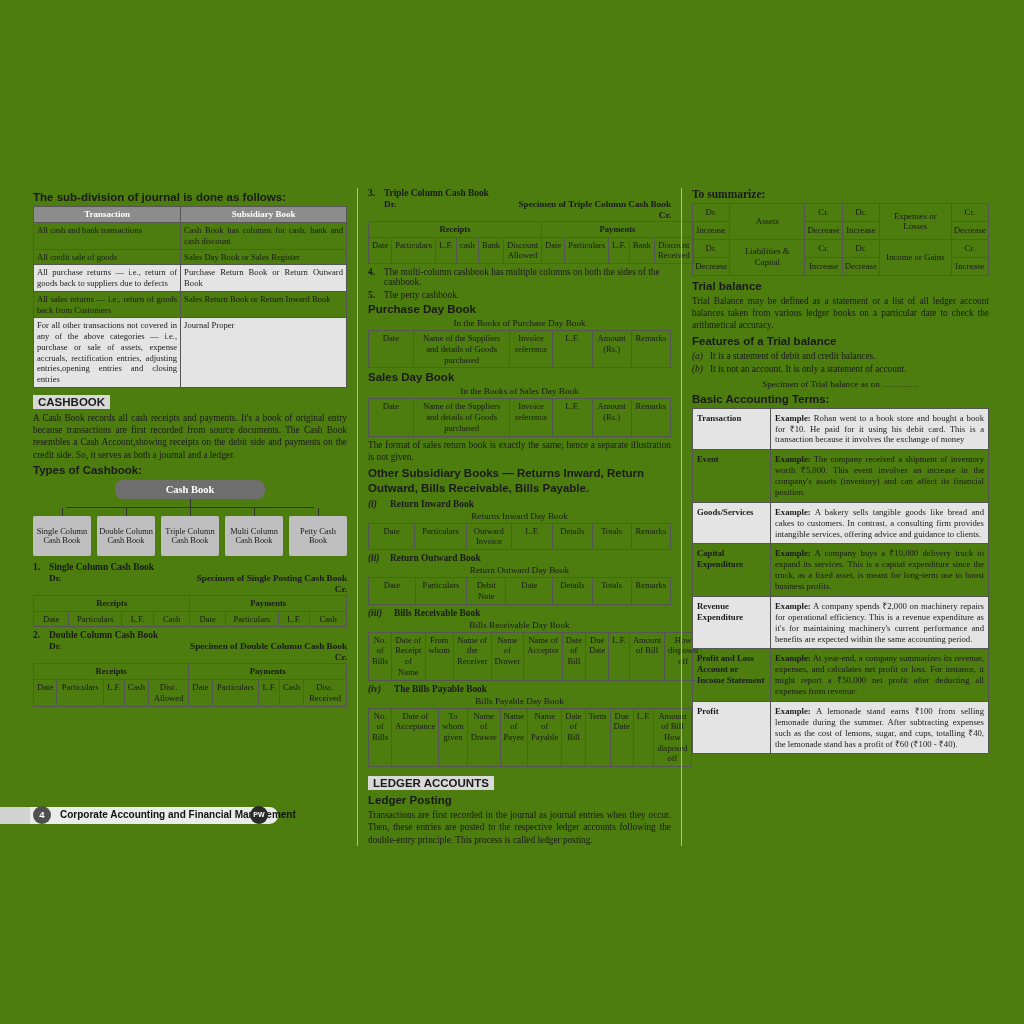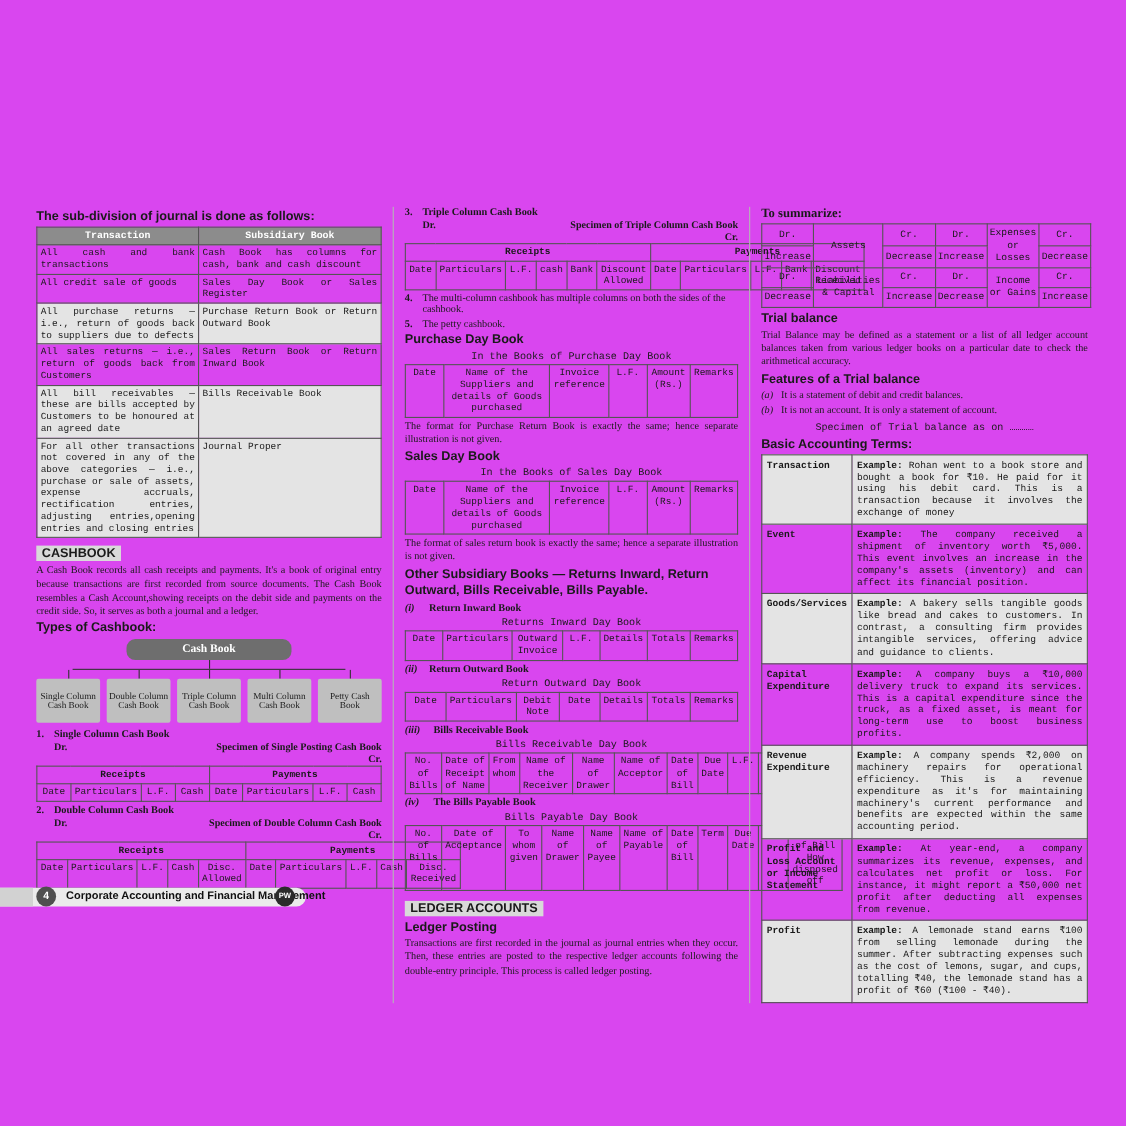--- a/index.html
+++ b/index.html
@@ -1,42 +1,42 @@
 <!DOCTYPE html>
 <html><head>
 <meta charset="utf-8">
 <style>
   * { margin:0; padding:0; box-sizing:border-box; }
   html,body { width:1024px; height:1024px; background:#ffffff; overflow:hidden; }
   body { font-family:"Liberation Serif", serif; color:#1a1a1a; }
-  .page { position:absolute; left:0; top:0; width:1024px; height:1024px; background:#d946ef; }
+  .page { position:absolute; left:0; top:0; width:1024px; height:1024px; background:#4d7c0f; }
 
   .content { position:absolute; left:33px; top:188px; width:972px; display:flex; }
   .col { width:324px; padding-right:10px; }
   .col + .col { border-left:1px solid #b5b5b5; padding-left:10px; }
 
   .h-sans { font-family:"Liberation Sans", sans-serif; font-weight:bold; font-size:11.5px; margin:3px 0 3px 0; }
   .h-mark { display:inline-block; background:#d9d9d9; padding:1px 5px; font-family:"Liberation Sans", sans-serif; font-weight:bold; font-size:11.5px; }
   p.body { font-size:9.3px; line-height:1.32; text-align:justify; }
 
-  table { border-collapse:collapse; width:100%;font-family:Liberation Mono, monospace; }
+  table { border-collapse:collapse; width:100%; }
   th, td { border:1px solid #555; font-size:8.6px; line-height:1.25; padding:2px 3px; vertical-align:top; }
   th { font-weight:bold; }
   .jt thead th { background:#8c8c8c; color:#fff; text-align:center; font-size:9px; padding:2px; }
   .jt td { text-align:justify; }
   .jt tr.shade td { background:#e4e4e4; }
 
   .spec-head { display:flex; justify-content:space-between; font-weight:bold; font-size:9.2px; margin:1px 0; }
   .cr-line { text-align:right; font-weight:bold; font-size:9.2px; margin-bottom:1px; }
   .ct th { text-align:center; font-weight:normal; }
   .ct th.grp { font-weight:bold; }
   .numline { display:flex; font-size:9.4px; font-weight:bold; margin-top:3px; }
   .numline .no { width:16px; flex:none; }
   .numline.normal { font-weight:normal; }
-  .caption { text-align:center; font-size:9.2px; margin:2px 0;font-family:Liberation Mono, monospace; }
+  .caption { text-align:center; font-size:9.2px; margin:2px 0; }
   .note { font-size:9.3px; line-height:1.3; text-align:justify; margin:2px 0; }
 
   
   .diagram { margin:4px 0 6px 0; }
   .rootbox { width:150px; margin:0 auto; background:#6e6e6e; color:#fff; font-weight:bold; font-size:10.5px; text-align:center; border-radius:8px; padding:4px 0; }
   .vstub { width:1px; height:8px; background:#333; margin:0 auto; }
   .hline { height:1px; background:#333; margin:0 auto; width:248px; }
   .kids { display:flex; justify-content:space-between; }
   .kid { width:58px; text-align:center; }
   .kid .vstub { height:8px; }
@@ -92,24 +92,20 @@
               <td>All credit sale of goods</td>
               <td>Sales Day Book or Sales Register</td>
             </tr>
           <tr class="shade">
               <td>All purchase returns — i.e., return of goods back to suppliers due to defects</td>
               <td>Purchase Return Book or Return Outward Book</td>
             </tr>
           <tr>
               <td>All sales returns — i.e., return of goods back from Customers</td>
               <td>Sales Return Book or Return Inward Book</td>
-            </tr>
-          <tr class="shade">
-              <td>All bill receivables — these are bills accepted by Customers to be honoured at an agreed date</td>
-              <td>Bills Receivable Book</td>
             </tr>
           <tr class="shade">
               <td>For all other transactions not covered in any of the above categories — i.e., purchase or sale of assets, expense accruals, rectification entries, adjusting entries,opening entries and closing entries</td>
               <td>Journal Proper</td>
             </tr>
         </tbody>
       </table>
 
       <div class="mt4"><span class="h-mark">CASHBOOK</span></div>
       <p class="body mt2">A Cash Book records all cash receipts and payments. It's a book of original entry because transactions are first recorded from source documents. The Cash Book resembles a Cash Account,showing receipts on the debit side and payments on the credit side. So, it serves as both a journal and a ledger.</p>
@@ -250,21 +246,20 @@
             <tr>
           <th>Date</th>
           <th style="width:32%">Name of the Suppliers and details of Goods purchased</th>
           <th style="width:14%">Invoice reference</th>
           <th>L.F.</th>
           <th style="width:13%">Amount (Rs.)</th>
           <th style="width:13%">Remarks</th>
         </tr>
       </tbody>
         </table>
-      <p class="note">The format for Purchase Return Book is exactly the same; hence separate illustration is not given.</p>
 
       <div class="h-sans">Sales Day Book</div>
       <div class="caption">In the Books of Sales Day Book</div>
       <table class="ct">
         <tbody>
             <tr>
           <th>Date</th>
           <th style="width:32%">Name of the Suppliers and details of Goods purchased</th>
           <th style="width:14%">Invoice reference</th>
           <th>L.F.</th>

